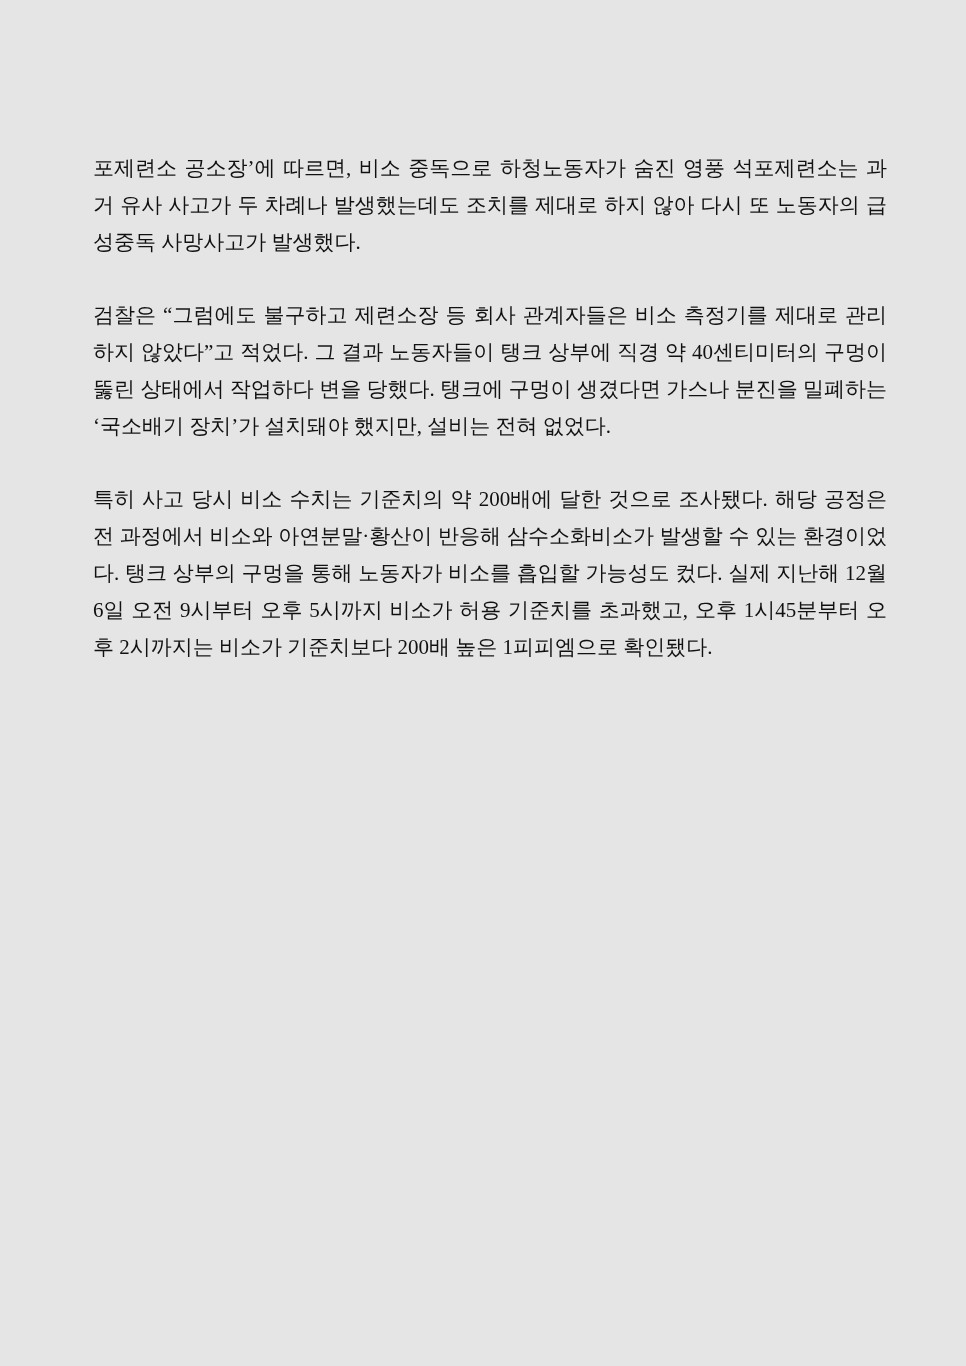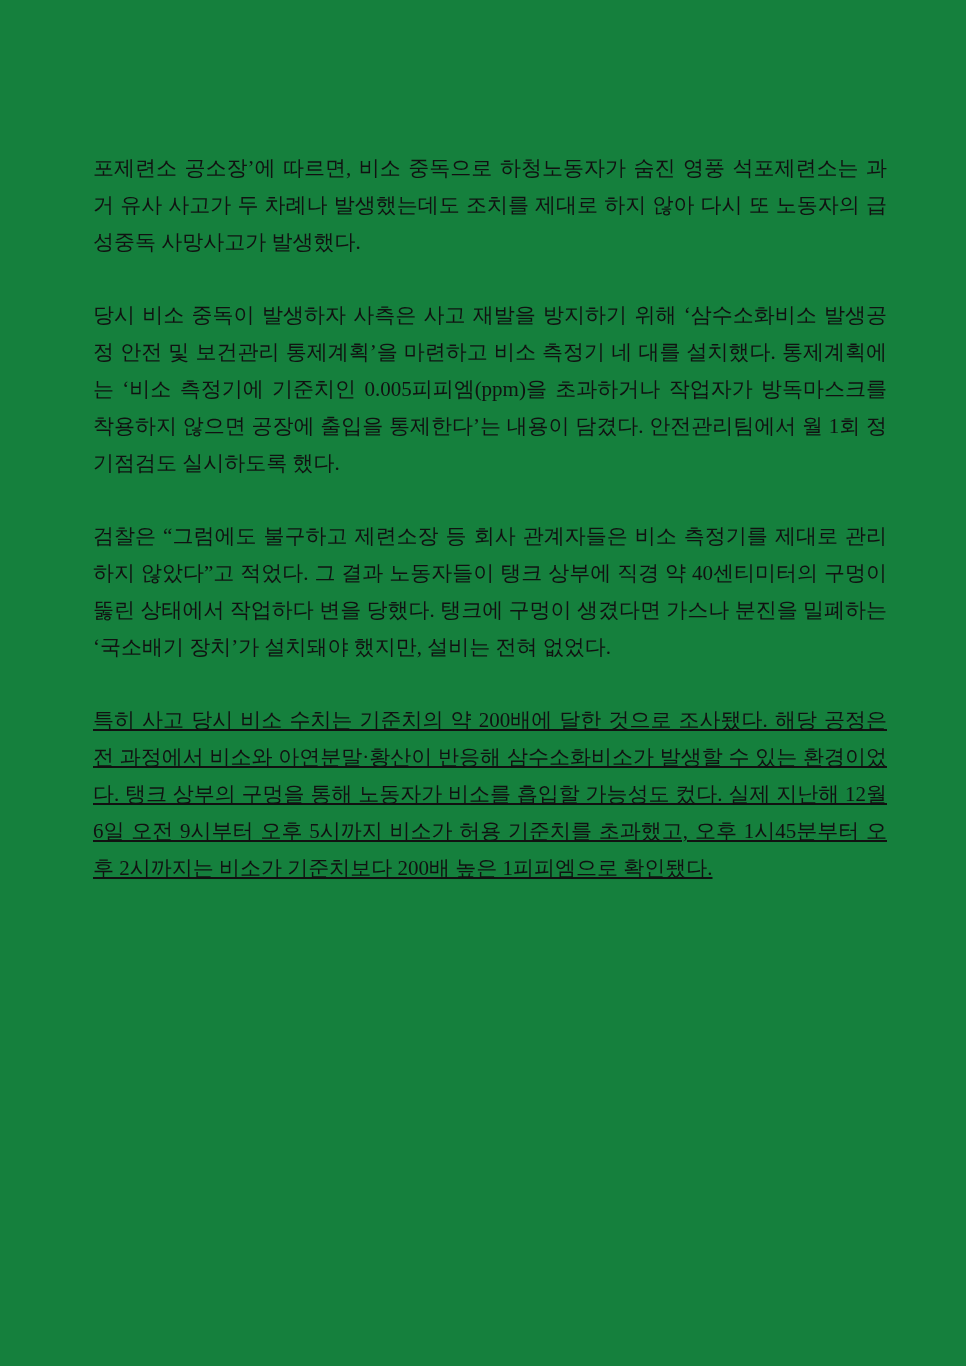--- a/index.html
+++ b/index.html
@@ -12,46 +12,44 @@
     height: 1366px;
     overflow: hidden;
     position: relative;
   }
   .page {
     position: absolute;
     left: 0;
     top: 0;
     width: 966px;
     height: 1366px;
-    background: #15803d;
+    background: #e5e5e5;
   }
   .article {
     position: absolute;
     left: 93px;
     top: 150px;
     width: 794px;
     font-family: "Liberation Serif", "DejaVu Serif", serif;
     font-size: 21px;
     line-height: 37px;
     color: #111111;
   }
   .article p {
     margin: 0 0 36px 0;
     text-align: justify;
     word-break: break-all;
     text-justify: inter-word;
   }
   .article p:last-child {
     margin-bottom: 1px;
-    text-decoration: underline;
   }
 </style>
 </head>
 <body>
 
 <div class="page">
   <div class="article">
     <p>포제련소 공소장’에 따르면, 비소 중독으로 하청노동자가 숨진 영풍 석포제련소는 과거 유사 사고가 두 차례나 발생했는데도 조치를 제대로 하지 않아 다시 또 노동자의 급성중독 사망사고가 발생했다.</p>
-    <p>당시 비소 중독이 발생하자 사측은 사고 재발을 방지하기 위해 ‘삼수소화비소 발생공정 안전 및 보건관리 통제계획’을 마련하고 비소 측정기 네 대를 설치했다. 통제계획에는 ‘비소 측정기에 기준치인 0.005피피엠(ppm)을 초과하거나 작업자가 방독마스크를 착용하지 않으면 공장에 출입을 통제한다’는 내용이 담겼다. 안전관리팀에서 월 1회 정기점검도 실시하도록 했다.</p>
     <p>검찰은 “그럼에도 불구하고 제련소장 등 회사 관계자들은 비소 측정기를 제대로 관리하지 않았다”고 적었다. 그 결과 노동자들이 탱크 상부에 직경 약 40센티미터의 구멍이 뚫린 상태에서 작업하다 변을 당했다. 탱크에 구멍이 생겼다면 가스나 분진을 밀폐하는 ‘국소배기 장치’가 설치돼야 했지만, 설비는 전혀 없었다.</p>
     <p>특히 사고 당시 비소 수치는 기준치의 약 200배에 달한 것으로 조사됐다. 해당 공정은 전 과정에서 비소와 아연분말·황산이 반응해 삼수소화비소가 발생할 수 있는 환경이었다. 탱크 상부의 구멍을 통해 노동자가 비소를 흡입할 가능성도 컸다. 실제 지난해 12월6일 오전 9시부터 오후 5시까지 비소가 허용 기준치를 초과했고, 오후 1시45분부터 오후 2시까지는 비소가 기준치보다 200배 높은 1피피엠으로 확인됐다.</p>
   </div>
 </div>
 
 </body></html>

